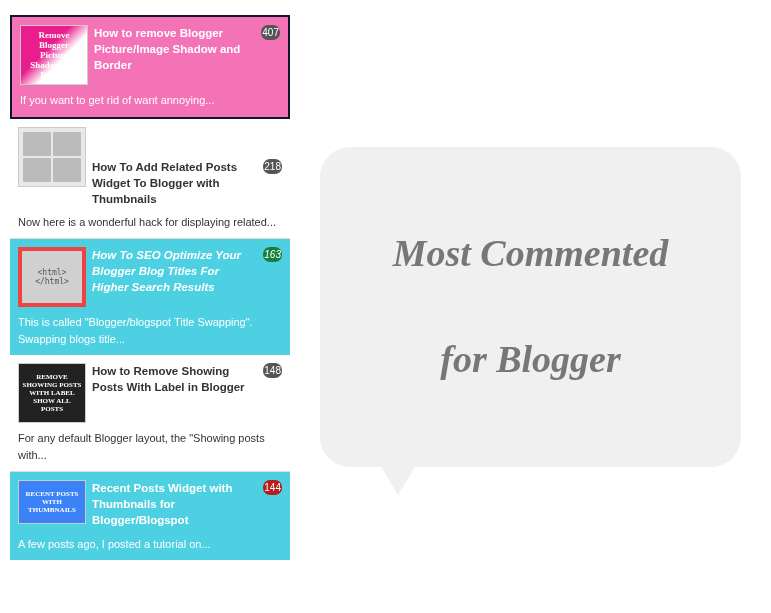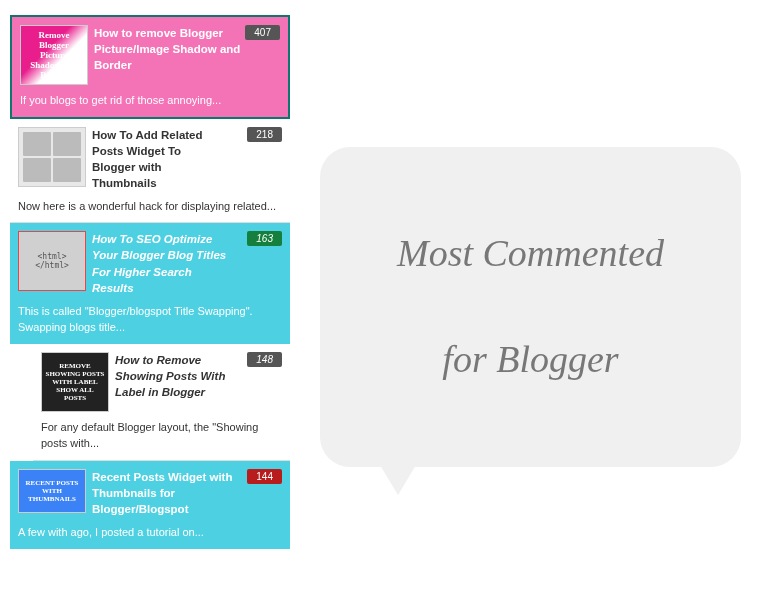--- a/index.html
+++ b/index.html
@@ -32,24 +32,24 @@
     }
 
     .post-item {
       display: flex;
       flex-direction: column;
       padding: 8px;
       border-bottom: 1px solid #ddd;
       background: #fff;
     }
 
-    .post-item:nth-child(1) { background: #f472b6; border: 2px solid #0f766e; }
+    .post-item:nth-child(1) { background: #f472b6; border: 2px solid #0f172a; }
     .post-item:nth-child(2) { background: #fff; border-bottom: 1px solid #ddd; }
     .post-item:nth-child(3) { background: #4dd0e1; border: none; }
-    .post-item:nth-child(4) { background: #fff; border-bottom: 1px solid #ddd; margin-left: 23px; }
+    .post-item:nth-child(4) { background: #fff; border-bottom: 1px solid #ddd; }
     .post-item:nth-child(5) { background: #4dd0e1; border: none; }
 
     .post-header {
       display: flex;
       align-items: flex-start;
       gap: 6px;
       margin-bottom: 4px;
       position: relative;
     }
 
@@ -69,21 +69,21 @@
       display: grid; grid-template-columns: 1fr 1fr; gap: 2px; padding: 4px;
       border: 1px solid #ccc;
     }
     .thumb-2 .mini { background: #bbb; border-radius: 1px; }
 
     .thumb-3 {
       background: #d0d0d0;
       width: 68px; height: 60px; flex-shrink: 0;
       display: flex; align-items: center; justify-content: center;
       font-size: 8px; color: #555; text-align: center;
-      border: 1px solid #ef4444;
+      border: 4px solid #ef4444;
       font-family: monospace;
     }
 
     .thumb-4 {
       background: #222;
       width: 68px; height: 60px; flex-shrink: 0;
       display: flex; align-items: center; justify-content: center;
       font-size: 7px; color: #fff; text-align: center; font-weight: bold; padding: 3px;
       border: 1px solid #ccc;
     }
@@ -109,22 +109,22 @@
     }
 
     .post-item:nth-child(1) .post-title { color: #fff; }
     .post-item:nth-child(3) .post-title { color: #fff; }
     .post-item:nth-child(5) .post-title { color: #fff; }
 
     .comment-count {
       background: #666;
       color: #fff;
       font-size: 10px;
-      padding: 2px 9px;
-      border-radius: 2px;
+      padding: 2px 1px;
+      border-radius: 7px;
       font-family: Arial, sans-serif;
       white-space: nowrap;
       align-self: flex-start;
       flex-shrink: 0;
     }
 
     .post-item:nth-child(1) .comment-count { background: #555; }
     .post-item:nth-child(2) .comment-count { background: #555; }
     .post-item:nth-child(3) .comment-count { background: #15803d; }
     .post-item:nth-child(4) .comment-count { background: #555; }
@@ -142,20 +142,21 @@
     .post-item:nth-child(3) .post-excerpt { color: #fff; }
     .post-item:nth-child(5) .post-excerpt { color: #fff; }
 
     
     .right-column {
       flex: 1;
       display: flex;
       align-items: center;
       justify-content: center;
       padding: 10px 20px;
+      font-weight: bold;
     }
 
     .speech-bubble {
       position: relative;
       background: #f0f0f0;
       border-radius: 30px;
       padding: 40px 35px;
       width: 100%;
       max-width: 430px;
       min-height: 320px;
@@ -197,33 +198,33 @@
         <div class="thumb-1">
           Remove Blogger Picture Shadow and Border
         </div>
         <div class="post-title-area">
           <div style="display:flex;justify-content:space-between;align-items:flex-start;gap:4px;">
             <span class="post-title">How to remove Blogger Picture/Image Shadow and Border</span>
             <span class="comment-count">407</span>
           </div>
         </div>
       </div>
-      <div class="post-excerpt">If you blogs to get rid of those annoying...</div>
+      <div class="post-excerpt">If you want to get rid of want annoying...</div>
     </div>
 
     <div class="post-item">
       <div class="post-header">
         <div class="thumb-2">
           <div class="mini"></div>
             <div class="mini"></div>
           <div class="mini"></div>
             <div class="mini"></div>
         </div>
         <div class="post-title-area">
-          <div style="display:flex;justify-content:space-between;align-items:flex-start;gap:20px;">
+          <div style="display:flex;justify-content:space-between;align-items:flex-start;gap:20px;margin-top:32px;">
             <span class="post-title">How To Add Related Posts Widget To Blogger with Thumbnails</span>
             <span class="comment-count">218</span>
           </div>
         </div>
       </div>
       <div class="post-excerpt">Now here is a wonderful hack for displaying related...</div>
     </div>
 
     <div class="post-item">
       <div class="post-header">
@@ -235,40 +236,40 @@
           </div>
         </div>
       </div>
       <div class="post-excerpt">This is called "Blogger/blogspot Title Swapping". Swapping blogs title...</div>
     </div>
 
     <div class="post-item">
       <div class="post-header">
         <div class="thumb-4">REMOVE SHOWING POSTS WITH LABEL SHOW ALL POSTS</div>
         <div class="post-title-area">
-          <div style="display:flex;justify-content:space-between;align-items:flex-start;gap:4px;font-style:italic;">
+          <div style="display:flex;justify-content:space-between;align-items:flex-start;gap:4px;">
             <span class="post-title">How to Remove Showing Posts With Label in Blogger</span>
             <span class="comment-count">148</span>
           </div>
         </div>
       </div>
       <div class="post-excerpt">For any default Blogger layout, the "Showing posts with...</div>
     </div>
 
     <div class="post-item">
       <div class="post-header">
         <div class="thumb-5">RECENT POSTS WITH THUMBNAILS</div>
         <div class="post-title-area">
           <div style="display:flex;justify-content:space-between;align-items:flex-start;gap:0;">
             <span class="post-title">Recent Posts Widget with Thumbnails for Blogger/Blogspot</span>
             <span class="comment-count">144</span>
           </div>
         </div>
       </div>
-      <div class="post-excerpt">A few with ago, I posted a tutorial on...</div>
+      <div class="post-excerpt">A few posts ago, I posted a tutorial on...</div>
     </div>
 
   </div>
 
   <div class="right-column">
     <div class="speech-bubble">
       <div class="bubble-text">
         <span>Most Commented</span><br>
         <br>
         <span>for Blogger</span>

